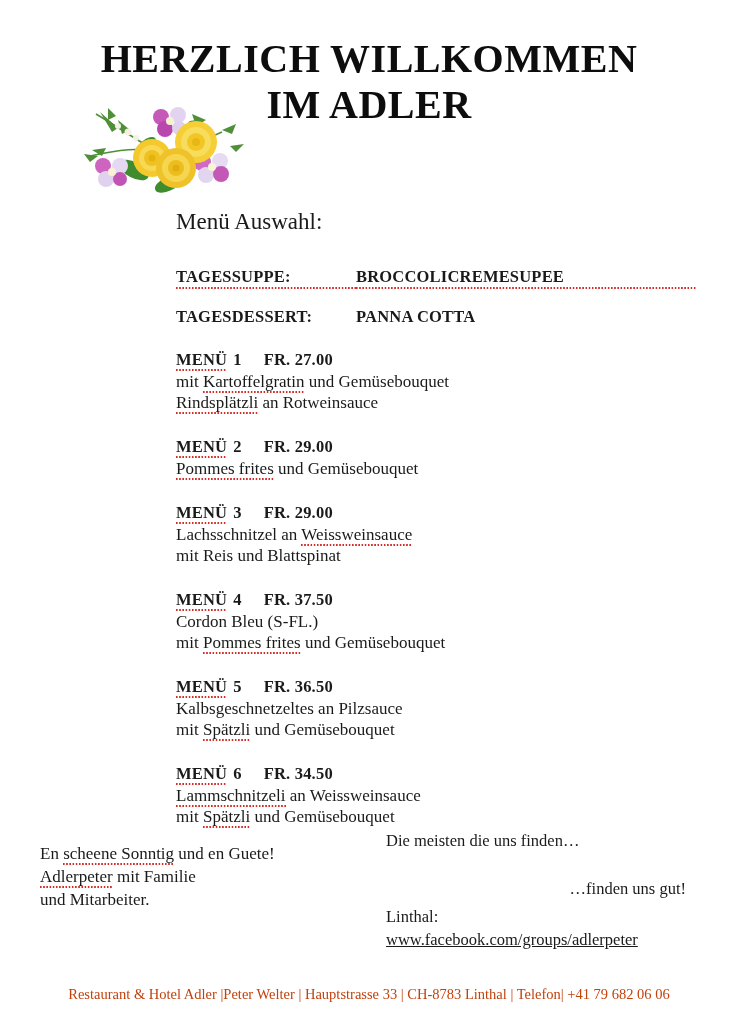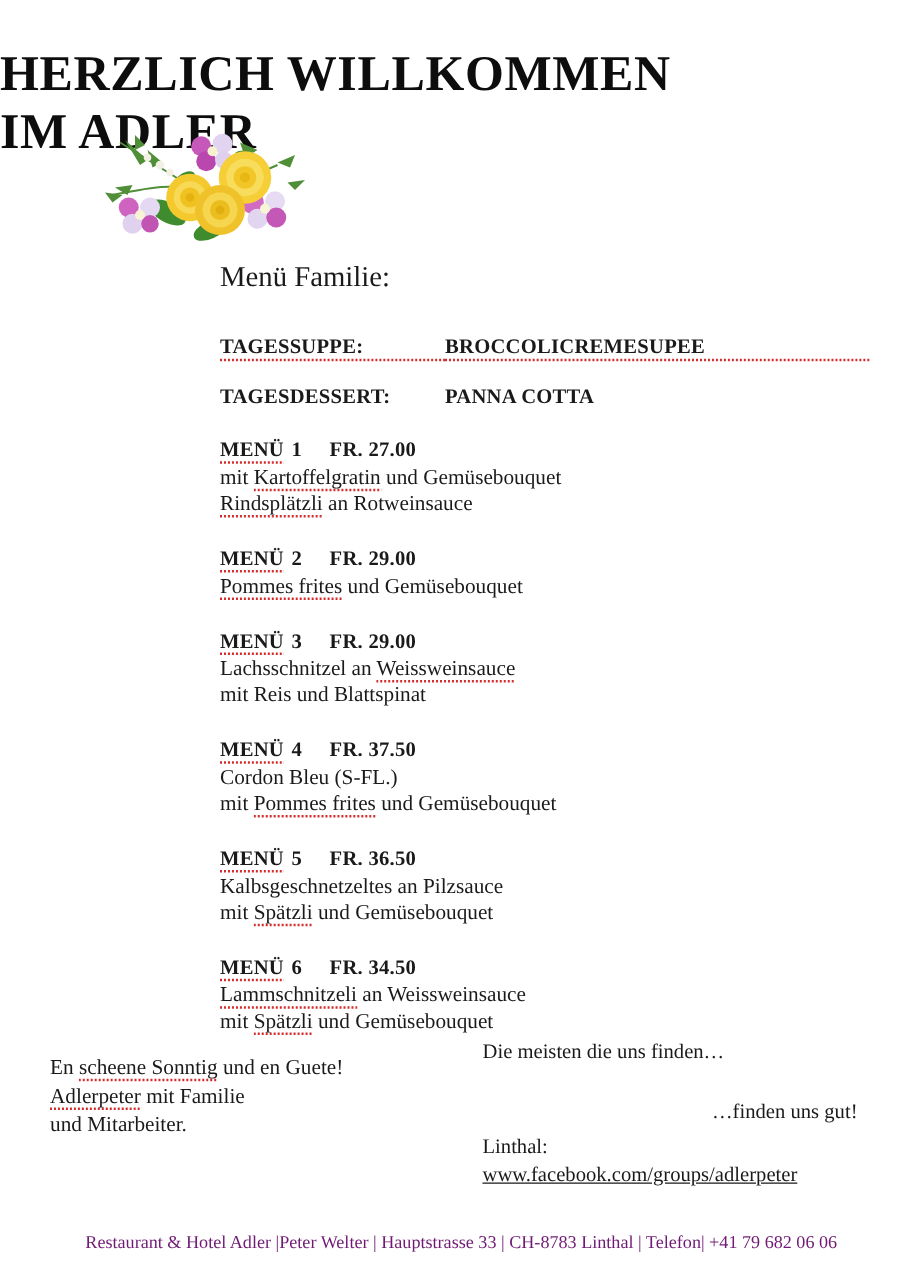--- a/index.html
+++ b/index.html
@@ -22,21 +22,21 @@
     height: 1024px;
     background: #ffffff;
   }
 
   
   .title-block {
     position: absolute;
     left: 0;
     top: 36px;
     width: 738px;
-    text-align: left;
+    text-align: center;
   }
   .title-line {
     font-weight: bold;
     font-size: 40px;
     line-height: 46px;
     letter-spacing: 0.5px;
     color: #0d0d0d;
     white-space: nowrap;
   }
 
@@ -134,21 +134,21 @@
 
   
   .footer {
     position: absolute;
     left: 0;
     top: 985px;
     width: 738px;
     text-align: center;
     font-size: 14.5px;
     line-height: 18px;
-    color: #701a75;
+    color: #c2410c;
     white-space: nowrap;
   }
 </style>
 </head>
 <body>
 
 <div class="page">
 
   <div class="title-block">
     <div class="title-line">HERZLICH WILLKOMMEN</div>
@@ -229,21 +229,21 @@
           <circle r="14" fill="#f6d64f"></circle>
           <circle r="8" fill="#ecbd1e"></circle>
           <circle r="3.5" fill="#e0ae0e"></circle>
         </g>
       </g>
     </svg>
   </div>
 
   <div class="menu-wrap">
 
-    <div class="menu-heading">Menü Familie:</div>
+    <div class="menu-heading">Menü Auswahl:</div>
 
     <div class="daily-row">
       <span class="daily-label sp">TAGESSUPPE:</span>
       <span class="daily-value sp">BROCCOLICREMESUPEE</span>
     </div>
 
     <div class="daily-row">
       <span class="daily-label">TAGESDESSERT:</span>
       <span class="daily-value">PANNA COTTA</span>
     </div>

